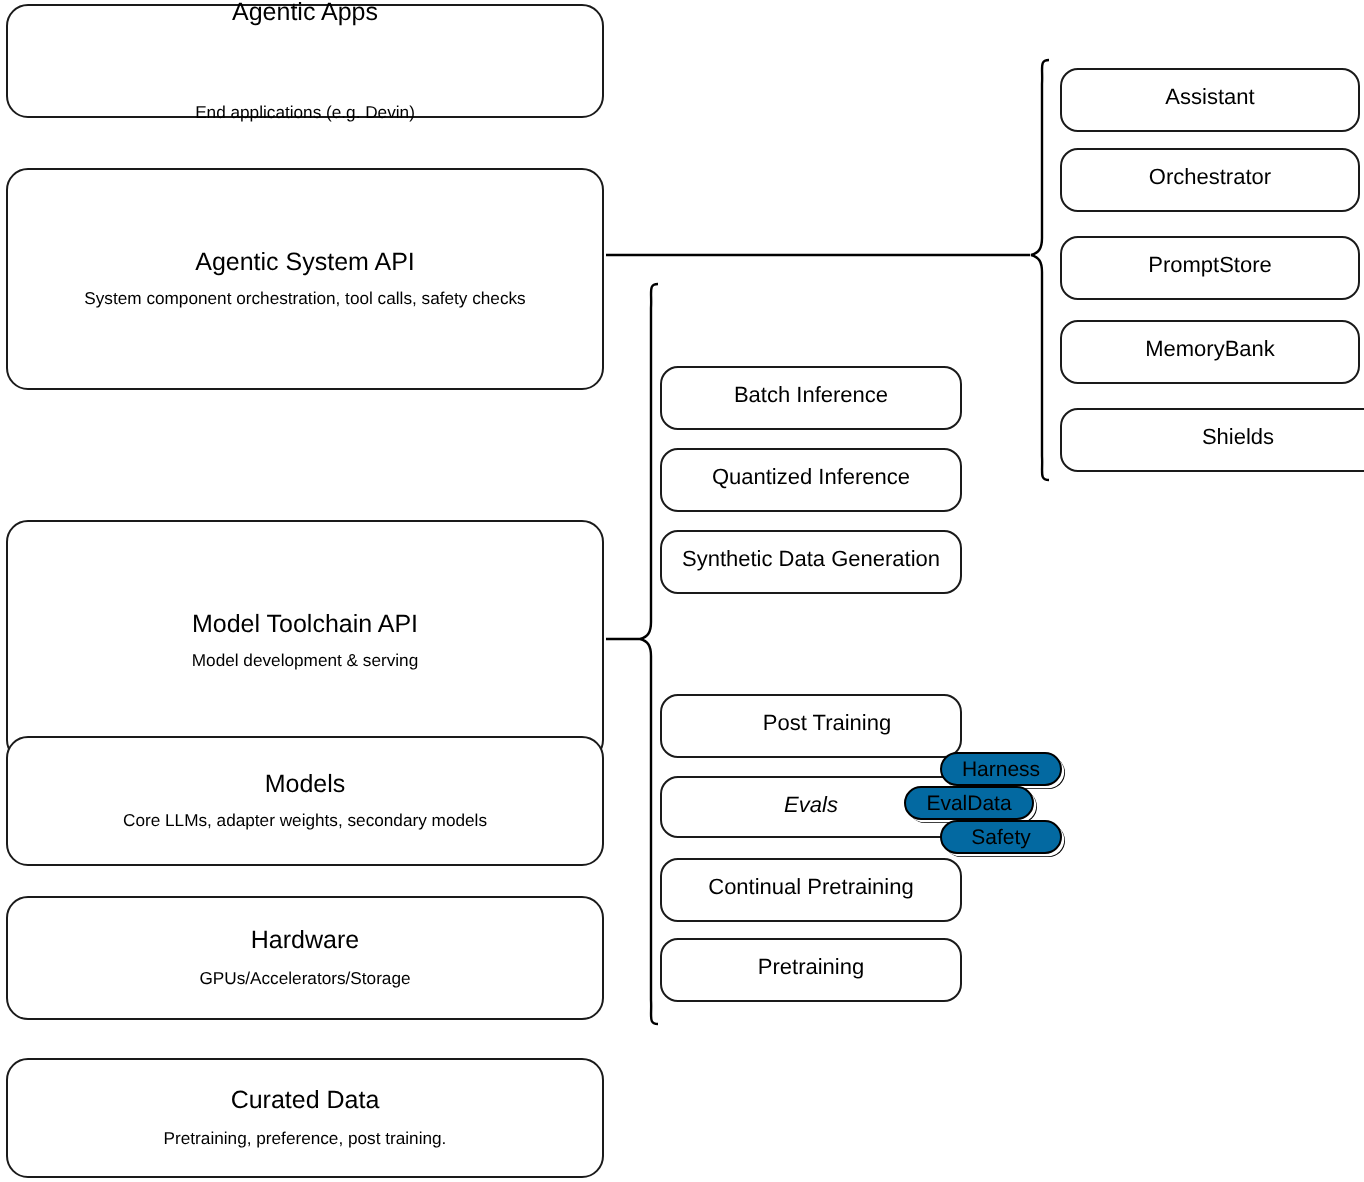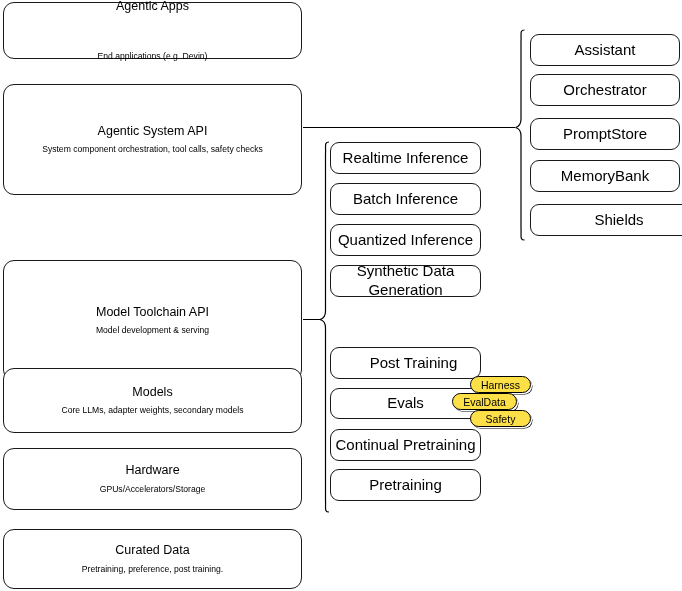--- a/index.html
+++ b/index.html
@@ -46,30 +46,30 @@
     font-size: 8.6px;
     color: #000;
     margin-top: 5px;
   }
 
   
   .small-box {
     border-radius: 9px;
   }
   .small-box .label {
-    font-size: 15px;
+    font-size: 11px;
   }
 
   
   .pill {
     position: absolute;
     box-sizing: border-box;
     border: 1.3px solid #000;
     border-radius: 10px;
-    background: #fde047;
+    background: #0369a1;
     display: flex;
     align-items: center;
     justify-content: center;
     font-size: 10.5px;
     box-shadow: 1.5px 1.5px 0 -0.4px #ffffff, 1.9px 1.9px 0 -0.4px #000;
   }
 
   
   #connectors {
     position: absolute;
@@ -112,42 +112,39 @@
   <div class="box layer" style="left:3px; top:448px; width:299px; height:62px;">
     <div class="title">Hardware</div>
     <div class="subtitle">GPUs/Accelerators/Storage</div>
   </div>
 
   <div class="box layer" style="left:3px; top:529px; width:299px; height:60px;">
     <div class="title">Curated Data</div>
     <div class="subtitle">Pretraining, preference, post training.</div>
   </div>
 
-  <div class="box small-box" style="left:330px; top:142px; width:151px; height:32px;">
-    <div class="label">Realtime Inference</div>
-  </div>
 
   <div class="box small-box" style="left:330px; top:183px; width:151px; height:32px;">
     <div class="label">Batch Inference</div>
   </div>
 
   <div class="box small-box" style="left:330px; top:224px; width:151px; height:32px;">
     <div class="label">Quantized Inference</div>
   </div>
 
   <div class="box small-box" style="left:330px; top:265px; width:151px; height:32px;">
     <div class="label">Synthetic Data Generation</div>
   </div>
 
 
   <div class="box small-box" style="left:330px; top:347px; width:151px; height:32px;padding-left:16px;">
     <div class="label">Post Training</div>
   </div>
 
-  <div class="box small-box" style="left:330px; top:388px; width:151px; height:31px;">
+  <div class="box small-box" style="left:330px; top:388px; width:151px; height:31px;font-style:italic;">
     <div class="label">Evals</div>
   </div>
 
   <div class="box small-box" style="left:330px; top:429px; width:151px; height:32px;">
     <div class="label">Continual Pretraining</div>
   </div>
 
   <div class="box small-box" style="left:330px; top:469px; width:151px; height:32px;">
     <div class="label">Pretraining</div>
   </div>

